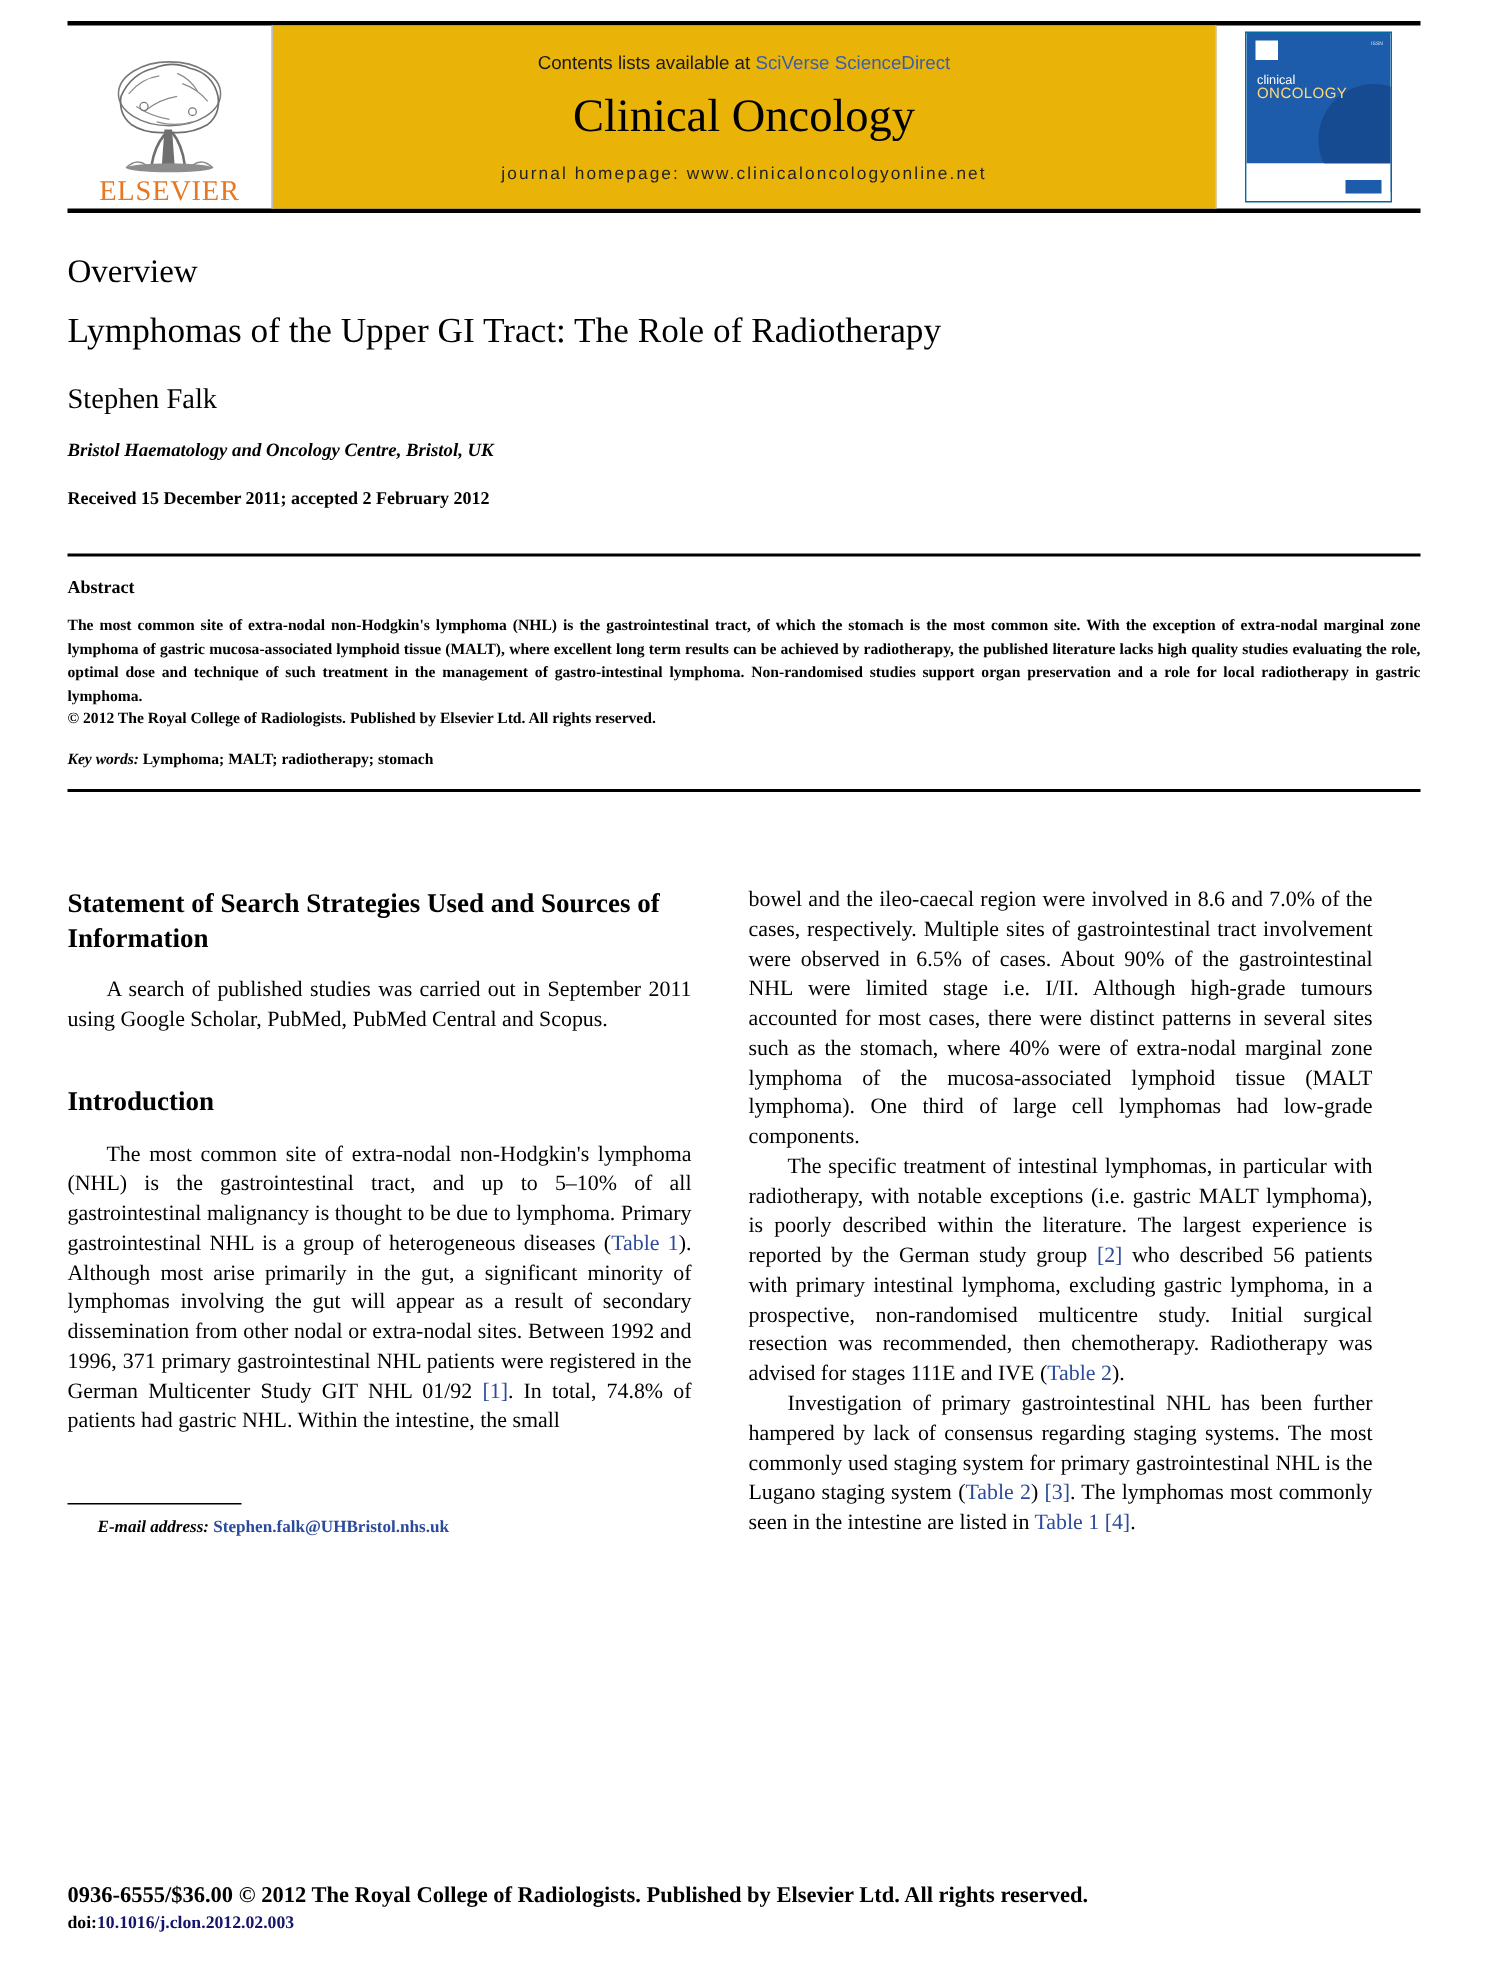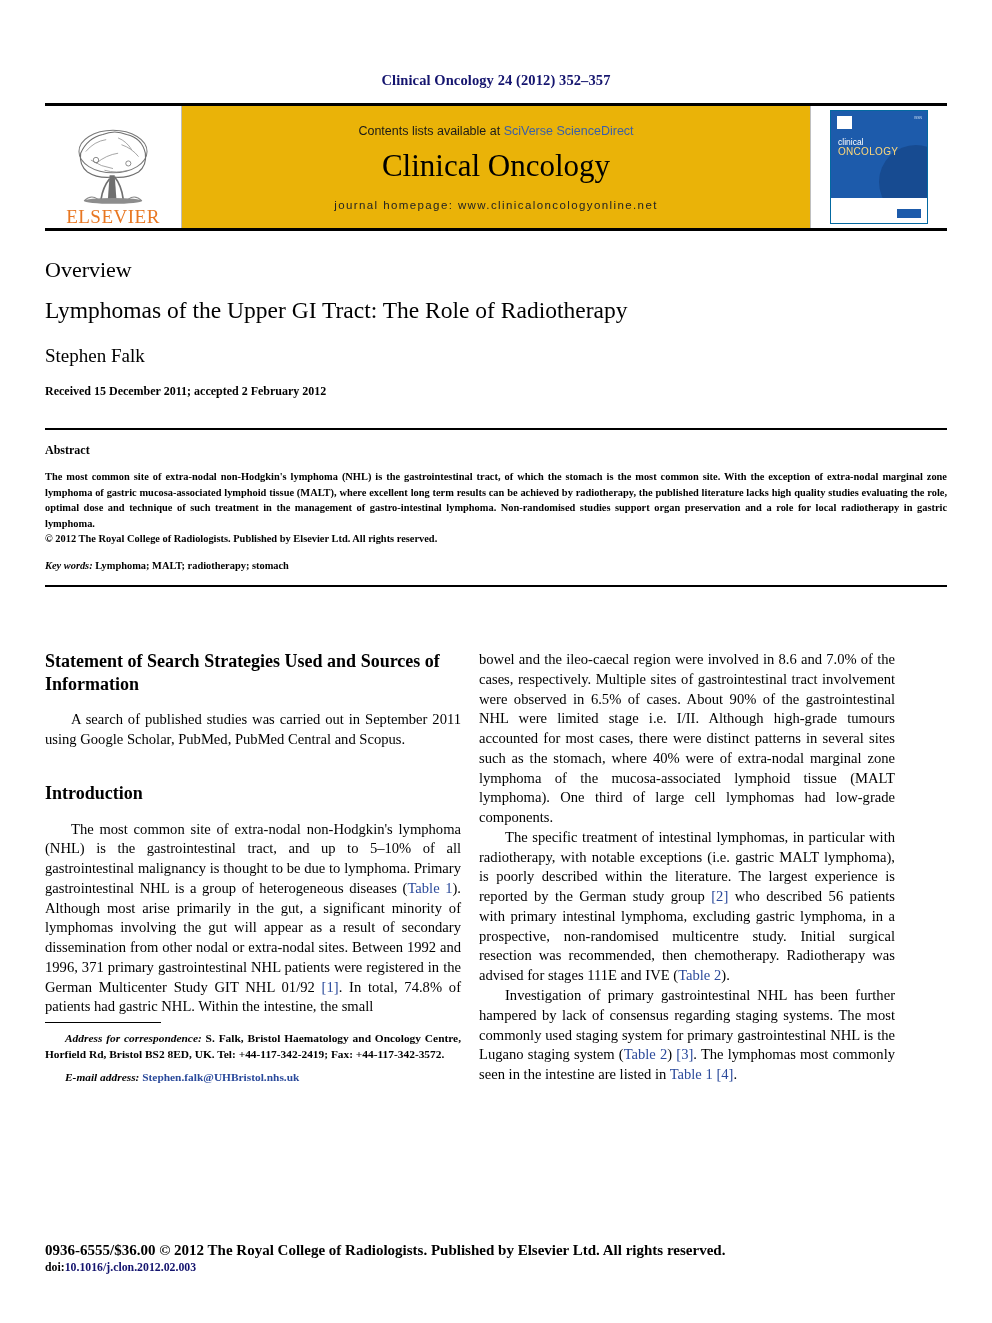--- a/index.html
+++ b/index.html
@@ -246,21 +246,21 @@
   }
   .rule-thick-bottom {
     border-top: 2.5px solid #000;
     margin-top: 14px;
   }
 
   
   .columns {
     display: flex;
     margin-top: 63px;
-    gap: 18px;
+    gap: 38px;
   }
   .col {
     width: 416px;
     flex: 0 0 416px;
     position: relative;
   }
   .sec-heading {
     font-family: "Liberation Serif", serif;
     font-weight: bold;
     font-size: 18px;
@@ -338,21 +338,20 @@
   }
   .page-footer .doi .doi-link {
     color: #14146e;
   }
 </style>
 </head>
 <body>
 
 <div class="page">
 
-  <div class="journal-ref">Clinical Oncology 24 (2012) 352–357</div>
 
   <div class="masthead">
 
     <div class="masthead-left">
       <svg class="elsevier-tree" viewBox="0 0 100 94">
         <g fill="#6f6f6f">
           <ellipse cx="50" cy="30" rx="40" ry="25" fill="none" stroke="#7a7a7a" stroke-width="1.2"></ellipse>
           <path d="M12 32 Q20 14 38 10 Q52 4 66 10 Q84 14 88 32 Q90 46 80 54 Q66 62 50 60 Q32 62 20 54 Q10 46 12 32 Z" fill="none" stroke="#6f6f6f" stroke-width="1.3"></path>
           <path d="M18 30 Q28 18 42 16 M30 44 Q42 34 56 32 M60 22 Q72 26 80 36 M24 40 Q36 48 50 50 M56 14 Q66 18 72 28 M40 52 Q54 56 68 52" fill="none" stroke="#8a8a8a" stroke-width="0.9"></path>
           <path d="M46 58 Q45 72 44 86 L54 86 Q53 72 52 58 Z" fill="#6f6f6f"></path>
@@ -388,20 +387,21 @@
         </div>
         <div class="cover-badge"></div>
       </div>
     </div>
 
   </div>
 
   <div class="article-type">Overview</div>
   <h1 class="article-title">Lymphomas of the Upper GI Tract: The Role of Radiotherapy</h1>
   <div class="author">Stephen Falk</div>
+  <div class="affiliation">Bristol Haematology and Oncology Centre, Bristol, UK</div>
   <div class="received">Received 15 December 2011; accepted 2 February 2012</div>
 
   <div class="rule-thick"></div>
   <div class="abstract-heading">Abstract</div>
   <div class="abstract-body">The most common site of extra-nodal non-Hodgkin's lymphoma (NHL) is the gastrointestinal tract, of which the stomach is the most common site. With the exception of extra-nodal marginal zone lymphoma of gastric mucosa-associated lymphoid tissue (MALT), where excellent long term results can be achieved by radiotherapy, the published literature lacks high quality studies evaluating the role, optimal dose and technique of such treatment in the management of gastro-intestinal lymphoma. Non-randomised studies support organ preservation and a role for local radiotherapy in gastric lymphoma.</div>
   <div class="abstract-copyright">© 2012 The Royal College of Radiologists. Published by Elsevier Ltd. All rights reserved.</div>
   <div class="keywords">
     <span class="kw-label">Key words:</span><span> Lymphoma; MALT; radiotherapy; stomach</span>
   </div>
   <div class="rule-thick-bottom"></div>
@@ -410,21 +410,20 @@
 
     <div class="col">
       <div class="sec-heading">Statement of Search Strategies Used and Sources of Information</div>
       <p class="body">A search of published studies was carried out in September 2011 using Google Scholar, PubMed, PubMed Central and Scopus.</p>
 
       <div class="sec-heading second">Introduction</div>
       <p class="body"><span>The most common site of extra-nodal non-Hodgkin's lymphoma (NHL) is the gastrointestinal tract, and up to 5–10% of all gastrointestinal malignancy is thought to be due to lymphoma. Primary gastrointestinal NHL is a group of heterogeneous diseases (</span><span class="ref">Table 1</span><span>). Although most arise primarily in the gut, a significant minority of lymphomas involving the gut will appear as a result of secondary dissemination from other nodal or extra-nodal sites. Between 1992 and 1996, 371 primary gastrointestinal NHL patients were registered in the German Multicenter Study GIT NHL 01/92 </span><span class="ref">[1]</span><span>. In total, 74.8% of patients had gastric NHL. Within the intestine, the small</span></p>
 
       <div class="footnote">
         <div class="footnote-rule"></div>
-        <p><span class="em-label">Address for correspondence:</span><span> S. Falk, Bristol Haematology and Oncology Centre, Horfield Rd, Bristol BS2 8ED, UK. Tel: +44-117-342-2419; Fax: +44-117-342-3572.</span></p>
         <p class="email"><span class="em-label">E-mail address:</span><span class="ref"> Stephen.falk@UHBristol.nhs.uk</span></p>
       </div>
     </div>
 
     <div class="col">
       <p class="body" style="text-indent:0">bowel and the ileo-caecal region were involved in 8.6 and 7.0% of the cases, respectively. Multiple sites of gastrointestinal tract involvement were observed in 6.5% of cases. About 90% of the gastrointestinal NHL were limited stage i.e. I/II. Although high-grade tumours accounted for most cases, there were distinct patterns in several sites such as the stomach, where 40% were of extra-nodal marginal zone lymphoma of the mucosa-associated lymphoid tissue (MALT lymphoma). One third of large cell lymphomas had low-grade components.</p>
       <p class="body"><span>The specific treatment of intestinal lymphomas, in particular with radiotherapy, with notable exceptions (i.e. gastric MALT lymphoma), is poorly described within the literature. The largest experience is reported by the German study group </span><span class="ref">[2]</span><span> who described 56 patients with primary intestinal lymphoma, excluding gastric lymphoma, in a prospective, non-randomised multicentre study. Initial surgical resection was recommended, then chemotherapy. Radiotherapy was advised for stages 111E and IVE (</span><span class="ref">Table 2</span><span>).</span></p>
       <p class="body"><span>Investigation of primary gastrointestinal NHL has been further hampered by lack of consensus regarding staging systems. The most commonly used staging system for primary gastrointestinal NHL is the Lugano staging system (</span><span class="ref">Table 2</span><span>) </span><span class="ref">[3]</span><span>. The lymphomas most commonly seen in the intestine are listed in </span><span class="ref">Table 1 [4]</span><span>.</span></p>
     </div>
 

